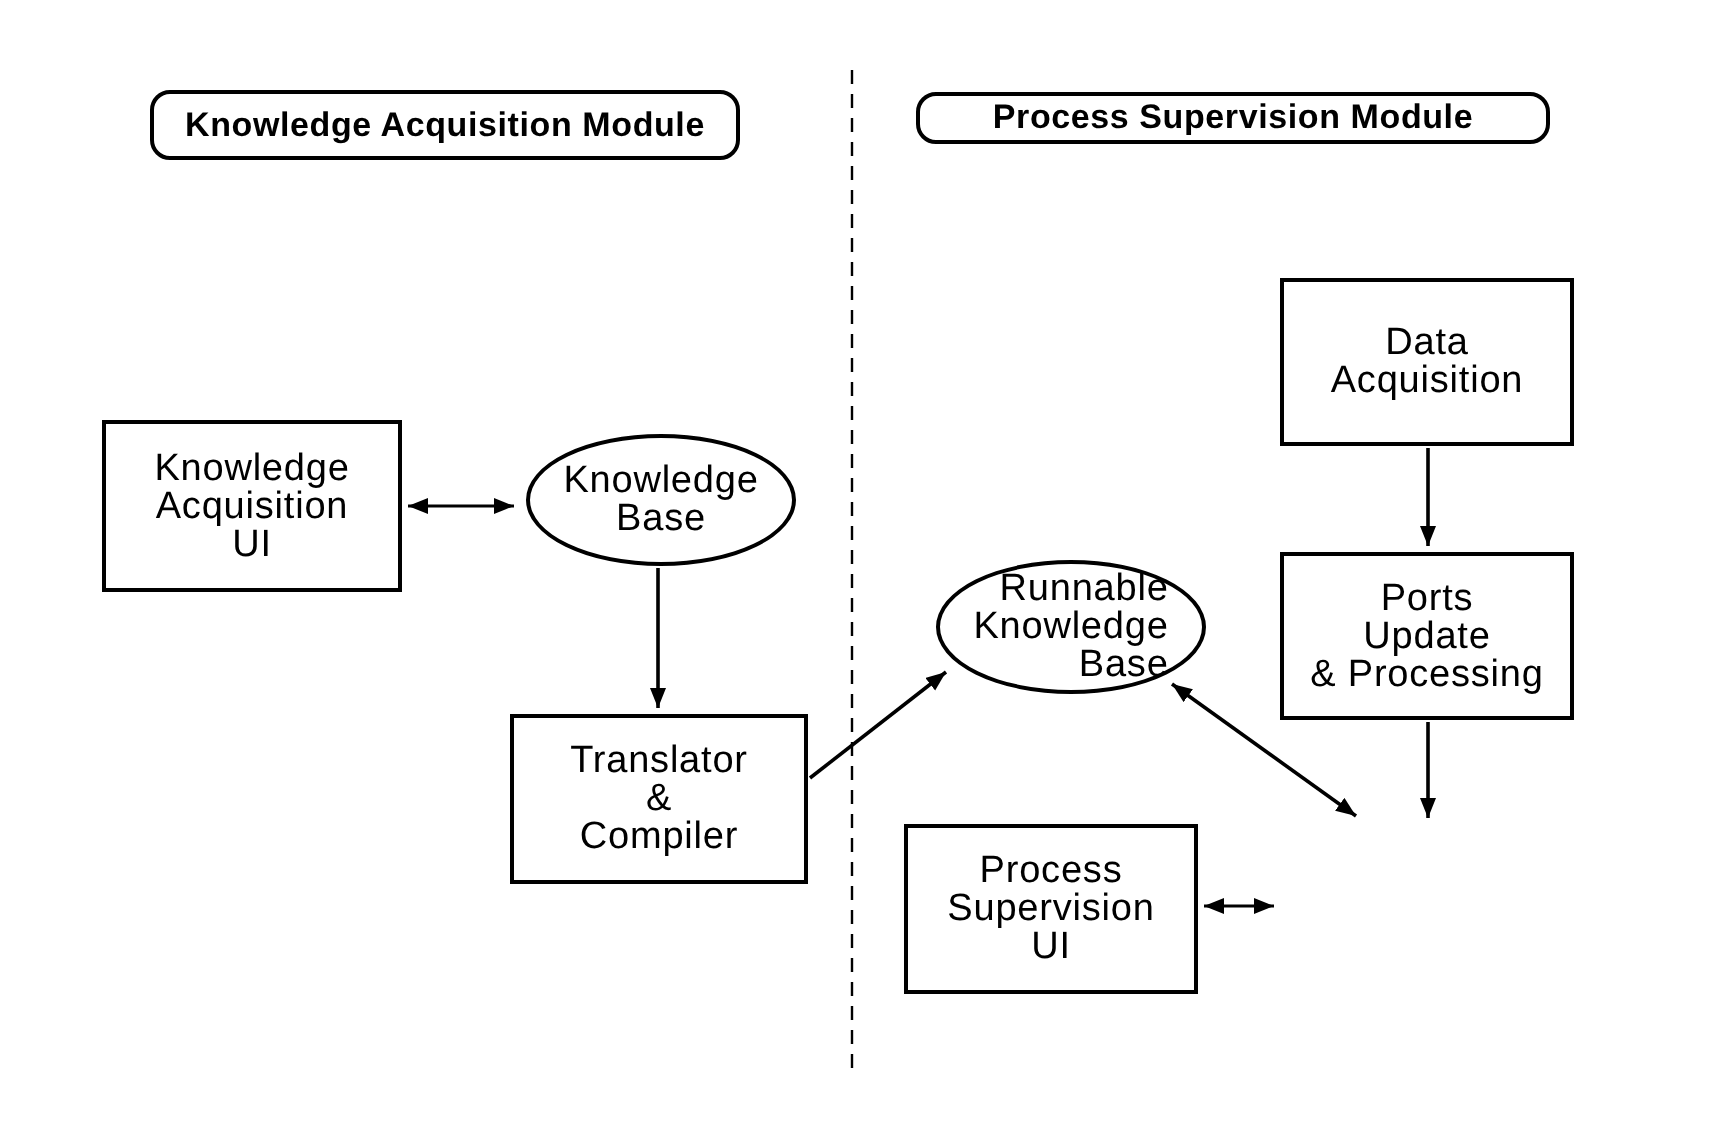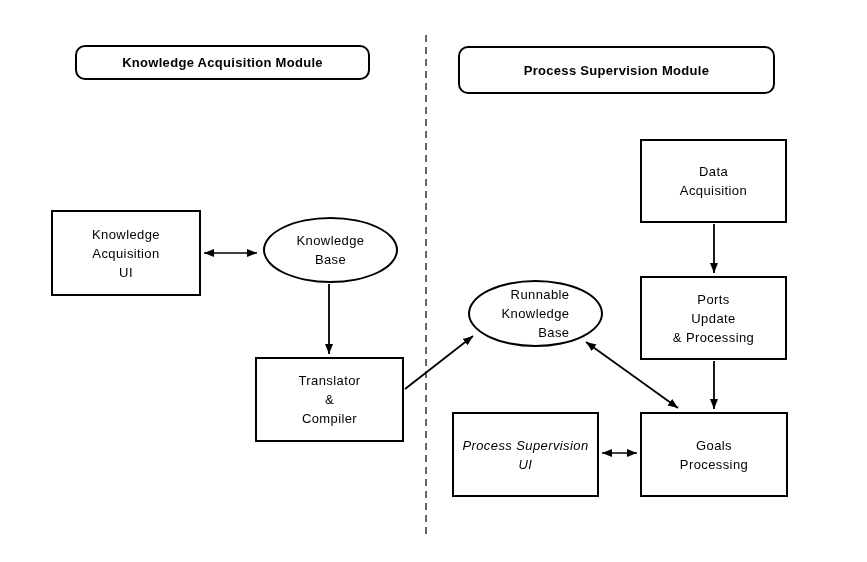--- a/index.html
+++ b/index.html
@@ -19,52 +19,52 @@
   .module-title {
     position: absolute;
     box-sizing: border-box;
     border: 2px solid #000000;
     border-radius: 10px;
     background: #ffffff;
     display: flex;
     align-items: center;
     justify-content: center;
     font-weight: bold;
-    font-size: 13px;
+    font-size: 17px;
     letter-spacing: 0.3px;
     color: #000000;
   }
   .node {
     position: absolute;
     box-sizing: border-box;
     background: #ffffff;
     display: flex;
     align-items: center;
     justify-content: center;
     text-align: center;
-    font-size: 13px;
+    font-size: 19px;
     line-height: 19px;
     letter-spacing: 0.4px;
     color: #000000;
   }
   .rect { border: 2px solid #000000; }
   .ellipse { border: 2px solid #000000; border-radius: 50%; }
   .label { white-space: pre-line; }
 
   
   #title-left  { left: 75px;  top: 45px;  width: 295px; height: 35px; }
-  #title-right { left: 458px; top: 46px;  width: 317px; height: 48px; text-align: right; }
+  #title-right { left: 458px; top: 46px;  width: 317px; height: 26px; text-align: right; }
   #node-kaui   { left: 51px;  top: 210px; width: 150px; height: 86px; }
   #node-kb     { left: 263px; top: 217px; width: 135px; height: 66px; }
   #node-trans  { left: 255px; top: 357px; width: 149px; height: 85px; justify-content: center; }
   #node-rkb    { left: 468px; top: 280px; width: 135px; height: 67px; text-align: right; }
   #node-data   { left: 640px; top: 139px; width: 147px; height: 84px; }
   #node-ports  { left: 640px; top: 276px; width: 147px; height: 84px; align-items: center; }
   #node-goals  { left: 640px; top: 412px; width: 148px; height: 85px; }
-  #node-psui   { left: 452px; top: 412px; width: 147px; height: 85px; font-style: italic; }
+  #node-psui   { left: 452px; top: 412px; width: 147px; height: 85px; }
 </style>
 </head>
 <body>
 
 <div class="canvas">
 
   <svg class="edges-layer" width="867" height="562" viewBox="0 0 867 562" xmlns="http://www.w3.org/2000/svg">
     <defs>
       <marker id="ah" markerUnits="userSpaceOnUse" markerWidth="11" markerHeight="9" refX="10" refY="4" orient="auto">
         <path d="M0,0 L10,4 L0,8 Z" fill="#000000"></path>
@@ -126,23 +126,19 @@
     <span class="label">Data
 Acquisition</span>
   </div>
 
   <div id="node-ports" class="node rect">
     <span class="label">Ports
 Update
 &amp; Processing</span>
   </div>
 
-  <div id="node-goals" class="node rect">
-    <span class="label">Goals
-Processing</span>
-  </div>
 
   <div id="node-psui" class="node rect">
     <span class="label">Process Supervision
 UI</span>
   </div>
 
 </div>
 
 </body></html>

